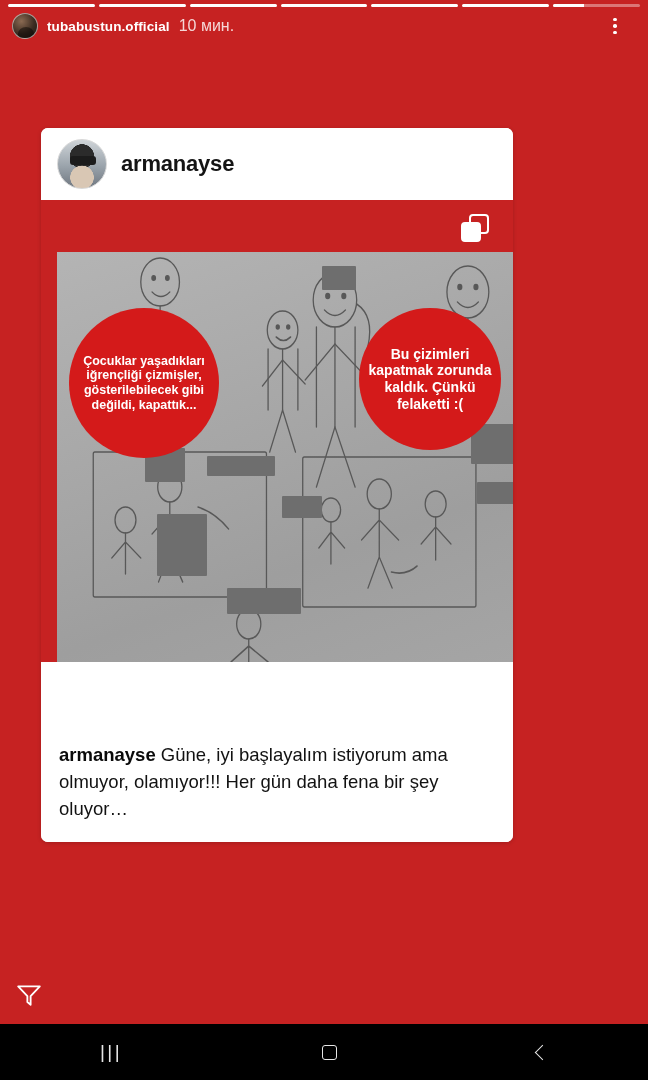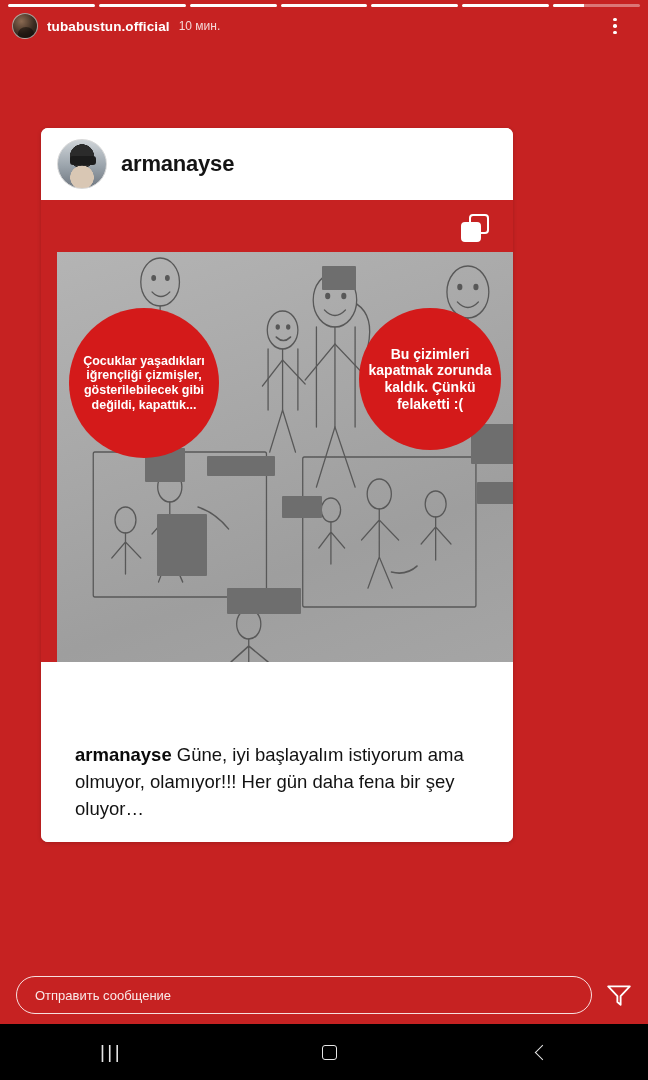--- a/index.html
+++ b/index.html
@@ -64,21 +64,21 @@
     background: rgba(0,0,0,0.45);
   }
   .story-user {
     color: #fff;
     font-size: 13.5px;
     font-weight: bold;
     letter-spacing: 0.1px;
   }
   .story-time {
     color: rgba(255,255,255,0.82);
-    font-size: 12px;
+    font-size: 16px;
   }
   .story-header .spacer { flex: 1; }
   .kebab {
     width: 22px; height: 26px;
     display: flex; flex-direction: column;
     align-items: center; justify-content: center;
     gap: 3px;
     cursor: pointer;
   }
   .kebab i {
@@ -197,21 +197,21 @@
     font-size: 12.5px;
   }
   .bubble.right {
     right: 12px; top: 56px;
     width: 142px; height: 142px;
     font-size: 14px;
   }
 
   .post-caption {
     background: #fff;
-    padding: 14px 18px 20px 34px;
+    padding: 14px 18px 20px 18px;
     font-size: 18.5px;
     line-height: 1.45;
     color: #121212;
   }
   .post-caption .cap-user {
     font-weight: bold;
     color: #0a0a0a;
   }
   .post-gap {
     height: 66px;
@@ -406,21 +406,20 @@
       </div>
 
       <div class="post-gap"></div>
 
       <div class="post-caption">
         <span class="cap-user">armanayse</span><span> Güne, iyi başlayalım istiyorum ama olmuyor, olamıyor!!! Her gün daha fena bir şey oluyor…</span>
       </div>
     </div>
 
     <div class="bottom-bar">
-      <input class="reply-box" type="text" placeholder="Отправить сообщение" style="">
       <svg class="send-icon" viewBox="0 0 24 24">
         <path d="M2 4 L22 4 L13.5 13 L13.5 21 L10.5 18.5 L10.5 13 Z" fill="none" stroke="#ffffff" stroke-width="1.7" stroke-linejoin="round"></path>
       </svg>
     </div>
   </div>
 
   <div class="navbar">
     <div class="nav-recent">|||</div>
     <div class="nav-home"></div>
     <div class="nav-back"></div>

